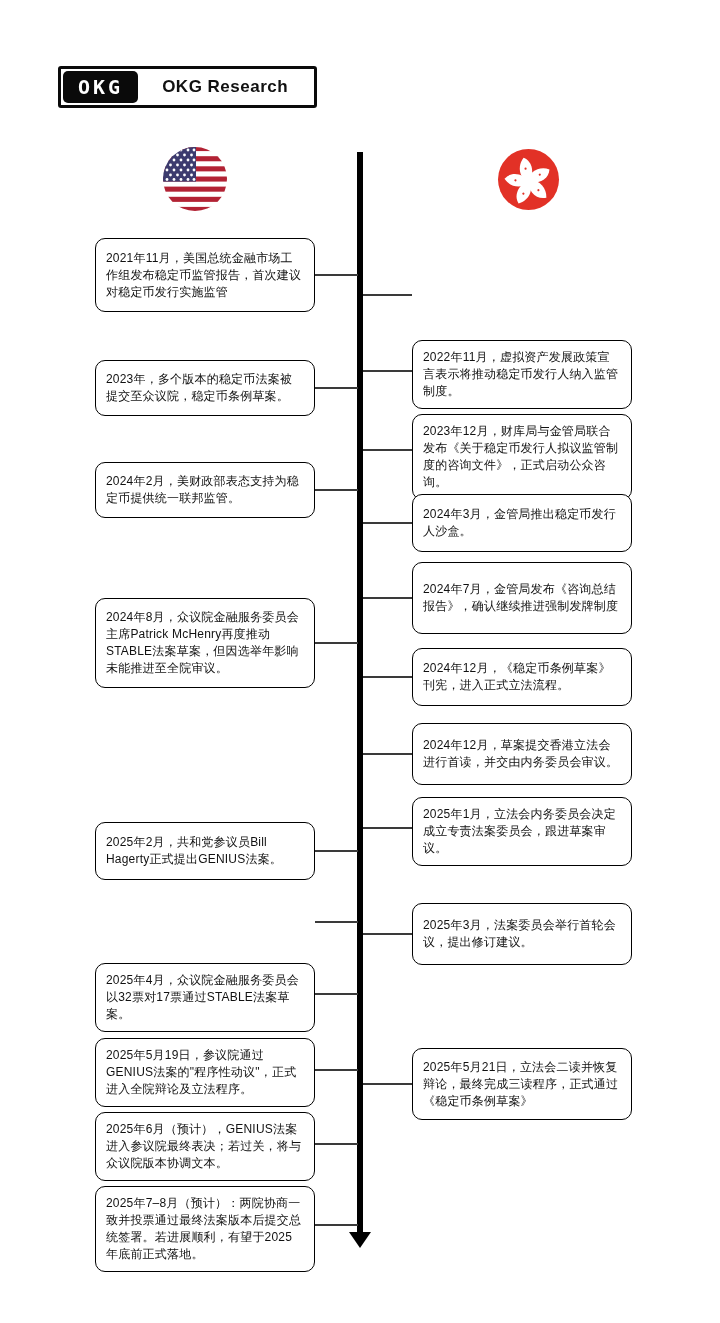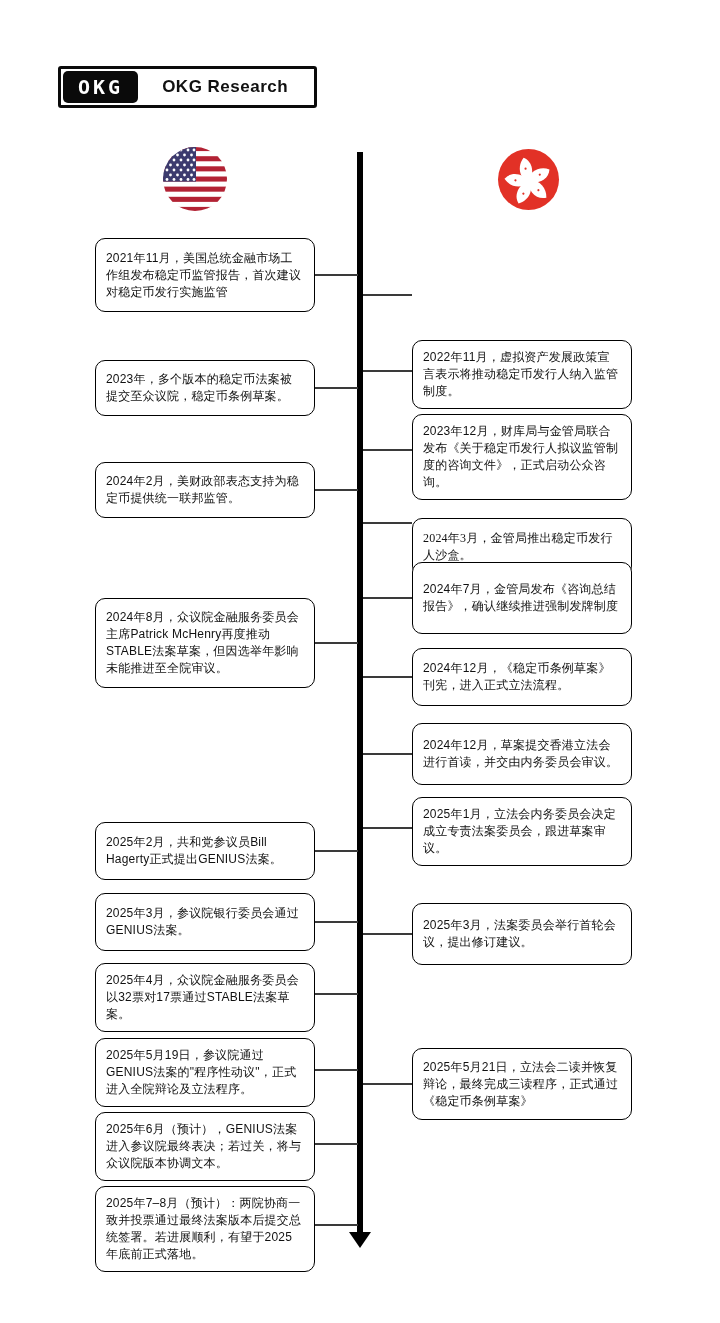--- a/index.html
+++ b/index.html
@@ -165,43 +165,40 @@
   </div>
   <div class="event-box left" style="top:462px;min-height:56px;">
     <span class="event-text">2024年2月，美财政部表态支持为稳定币提供统一联邦监管。</span>
   </div>
   <div class="event-box left" style="top:598px;min-height:90px;">
     <span class="event-text">2024年8月，众议院金融服务委员会主席Patrick McHenry再度推动STABLE法案草案，但因选举年影响未能推进至全院审议。</span>
   </div>
   <div class="event-box left" style="top:822px;min-height:58px;">
     <span class="event-text">2025年2月，共和党参议员Bill Hagerty正式提出GENIUS法案。</span>
   </div>
-  <div class="event-box left" style="top:893px;min-height:58px;">
-    <span class="event-text">2025年3月，参议院银行委员会通过GENIUS法案。</span>
-  </div>
   <div class="event-box left" style="top:963px;min-height:62px;">
     <span class="event-text">2025年4月，众议院金融服务委员会以32票对17票通过STABLE法案草案。</span>
   </div>
   <div class="event-box left" style="top:1038px;min-height:64px;">
     <span class="event-text">2025年5月19日，参议院通过GENIUS法案的"程序性动议"，正式进入全院辩论及立法程序。</span>
   </div>
   <div class="event-box left" style="top:1112px;min-height:64px;">
     <span class="event-text">2025年6月（预计），GENIUS法案进入参议院最终表决；若过关，将与众议院版本协调文本。</span>
   </div>
   <div class="event-box left" style="top:1186px;min-height:78px;">
     <span class="event-text">2025年7–8月（预计）：两院协商一致并投票通过最终法案版本后提交总统签署。若进展顺利，有望于2025年底前正式落地。</span>
   </div>
 
   <div class="event-box right" style="top:340px;min-height:62px;">
     <span class="event-text">2022年11月，虚拟资产发展政策宣言表示将推动稳定币发行人纳入监管制度。</span>
   </div>
   <div class="event-box right" style="top:414px;min-height:72px;">
     <span class="event-text">2023年12月，财库局与金管局联合发布《关于稳定币发行人拟议监管制度的咨询文件》，正式启动公众咨询。</span>
   </div>
-  <div class="event-box right" style="top:518px;min-height:58px;font-family:Liberation Serif, serif;">
+  <div class="event-box right" style="top:494px;min-height:58px;">
     <span class="event-text">2024年3月，金管局推出稳定币发行人沙盒。</span>
   </div>
   <div class="event-box right" style="top:562px;min-height:72px;align-items:center;">
     <span class="event-text">2024年7月，金管局发布《咨询总结报告》，确认继续推进强制发牌制度</span>
   </div>
   <div class="event-box right" style="top:648px;min-height:58px;">
     <span class="event-text">2024年12月，《稳定币条例草案》刊宪，进入正式立法流程。</span>
   </div>
   <div class="event-box right" style="top:723px;min-height:62px;">
     <span class="event-text">2024年12月，草案提交香港立法会进行首读，并交由内务委员会审议。</span>

